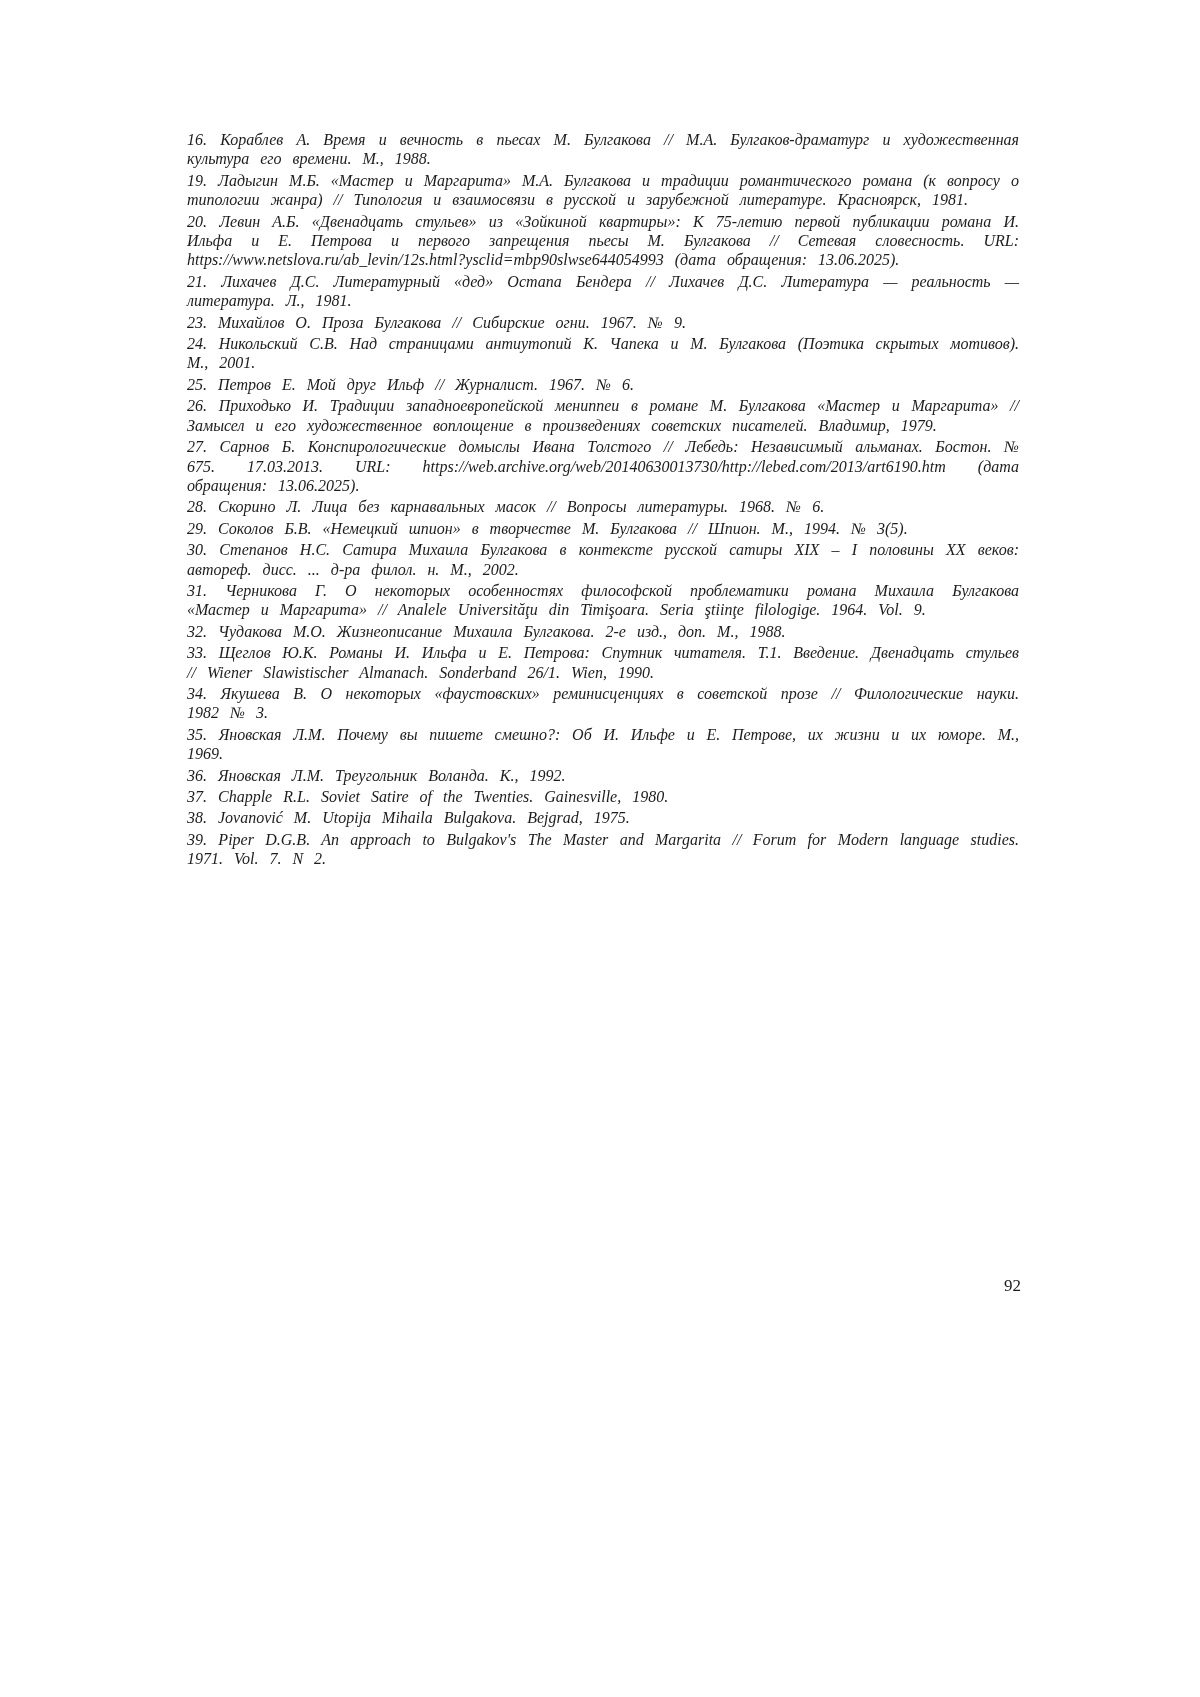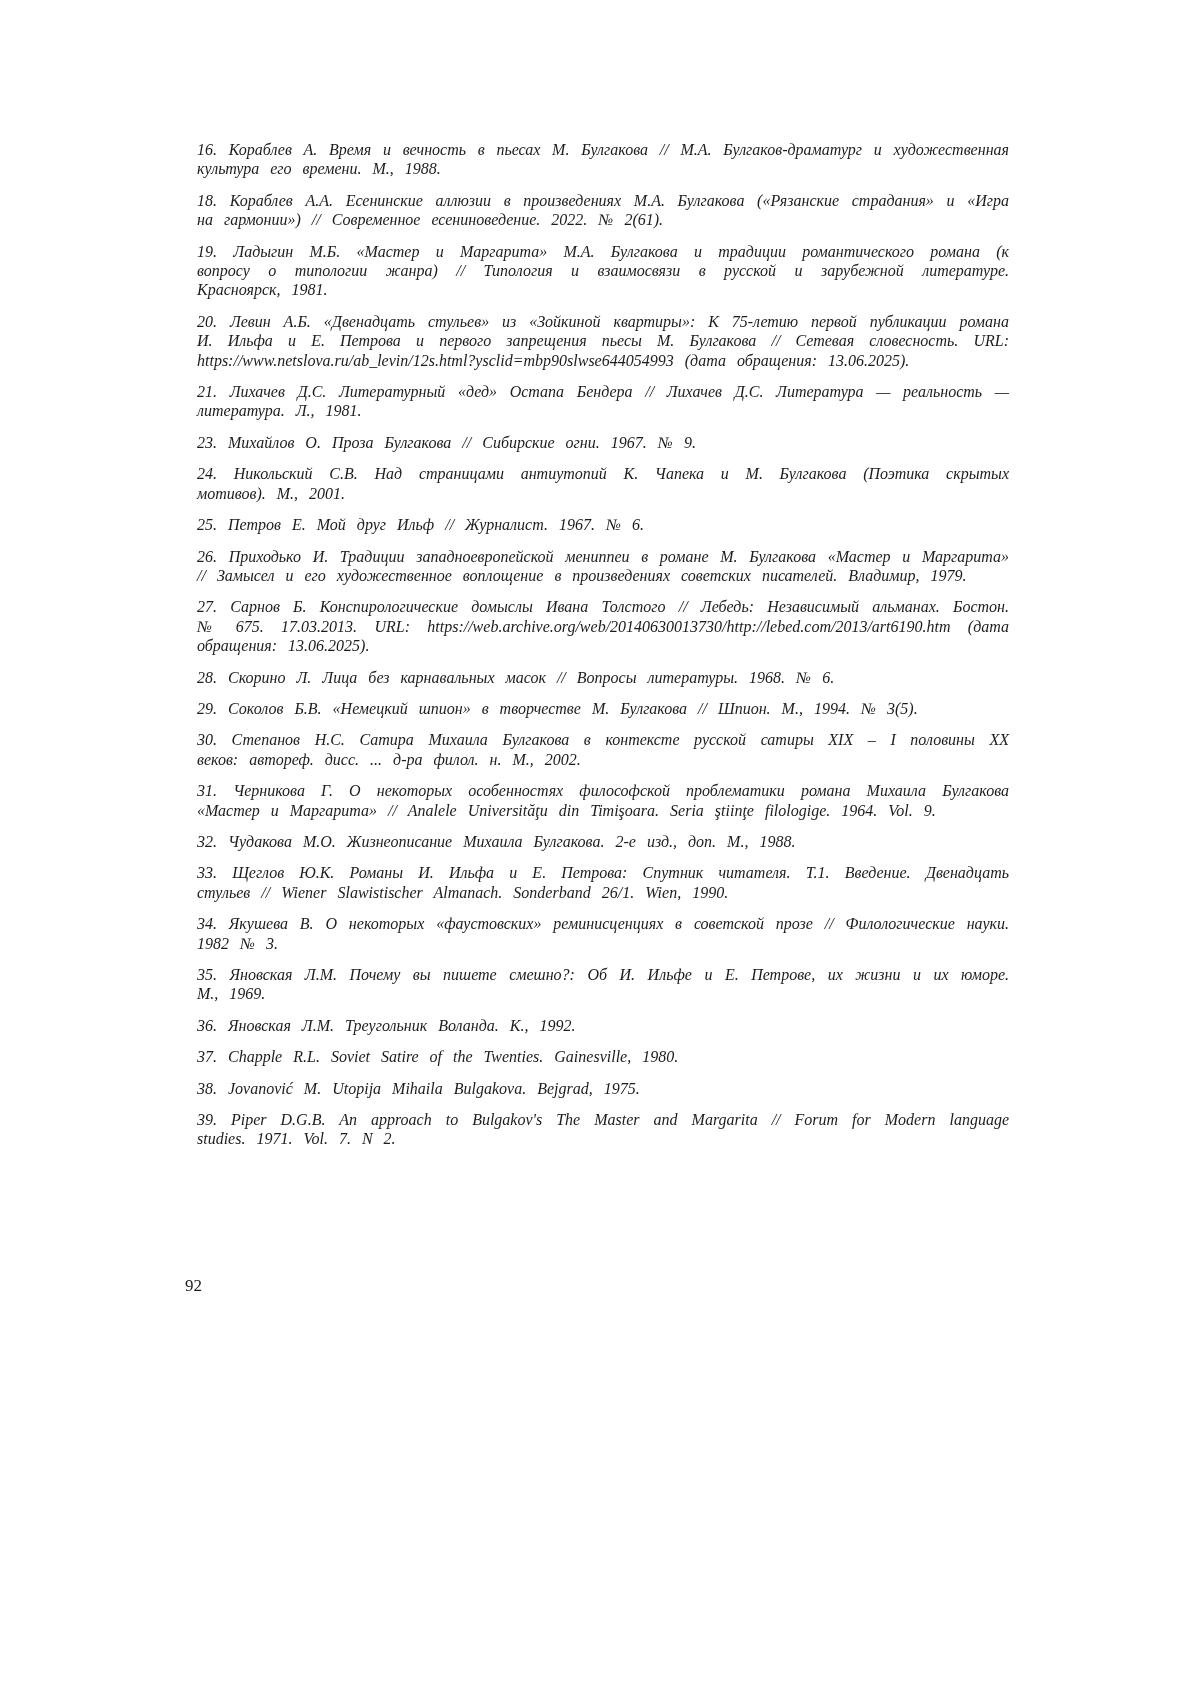--- a/index.html
+++ b/index.html
@@ -20,47 +20,46 @@
     background: #ffffff;
     overflow: hidden;
   }
   .text-block {
     position: absolute;
     left: 185px;
     top: 128px;
     width: 836px;
   }
   .entry {
-    margin: 12px;
+    margin: 2px;
     padding: 0;
     font-style: italic;
     font-size: 16px;
     line-height: 19.4px;
     text-align: justify;
     word-spacing: 7px;
     overflow-wrap: break-word;
   }
   .page-number {
     position: absolute;
     top: 1276px;
     left: 185px;
     width: 836px;
-    text-align: left;
+    text-align: right;
     font-style: normal;
     font-size: 17px;
     line-height: 20px;
   }
 </style>
 </head>
 <body>
 
 <div class="page">
   <div class="text-block">
       <p class="entry">16. Кораблев А. Время и вечность в пьесах М. Булгакова // М.А. Булгаков-драматург и художественная культура его времени. М., 1988.</p>
-      <p class="entry">18. Кораблев А.А. Есенинские аллюзии в произведениях М.А. Булгакова («Рязанские страдания» и «Игра на гармонии») // Современное есениноведение. 2022. № 2(61).</p>
       <p class="entry">19. Ладыгин М.Б. «Мастер и Маргарита» М.А. Булгакова и традиции романтического романа (к вопросу о типологии жанра) // Типология и взаимосвязи в русской и зарубежной литературе. Красноярск, 1981.</p>
       <p class="entry">20. Левин А.Б. «Двенадцать стульев» из «Зойкиной квартиры»: К 75-летию первой публикации романа И. Ильфа и Е. Петрова и первого запрещения пьесы М. Булгакова // Сетевая словесность. URL: https://www.netslova.ru/ab_levin/12s.html?ysclid=mbp90slwse644054993 (дата обращения: 13.06.2025).</p>
       <p class="entry">21. Лихачев Д.С. Литературный «дед» Остапа Бендера // Лихачев Д.С. Литература — реальность — литература. Л., 1981.</p>
       <p class="entry">23. Михайлов О. Проза Булгакова // Сибирские огни. 1967. № 9.</p>
       <p class="entry">24. Никольский С.В. Над страницами антиутопий К. Чапека и М. Булгакова (Поэтика скрытых мотивов). М., 2001.</p>
       <p class="entry">25. Петров Е. Мой друг Ильф // Журналист. 1967. № 6.</p>
       <p class="entry">26. Приходько И. Традиции западноевропейской мениппеи в романе М. Булгакова «Мастер и Маргарита» // Замысел и его художественное воплощение в произведениях советских писателей. Владимир, 1979.</p>
       <p class="entry">27. Сарнов Б. Конспирологические домыслы Ивана Толстого // Лебедь: Независимый альманах. Бостон. № 675. 17.03.2013. URL: https://web.archive.org/web/20140630013730/http://lebed.com/2013/art6190.htm (дата обращения: 13.06.2025).</p>
       <p class="entry">28. Скорино Л. Лица без карнавальных масок // Вопросы литературы. 1968. № 6.</p>
       <p class="entry">29. Соколов Б.В. «Немецкий шпион» в творчестве М. Булгакова // Шпион. М., 1994. № 3(5).</p>

